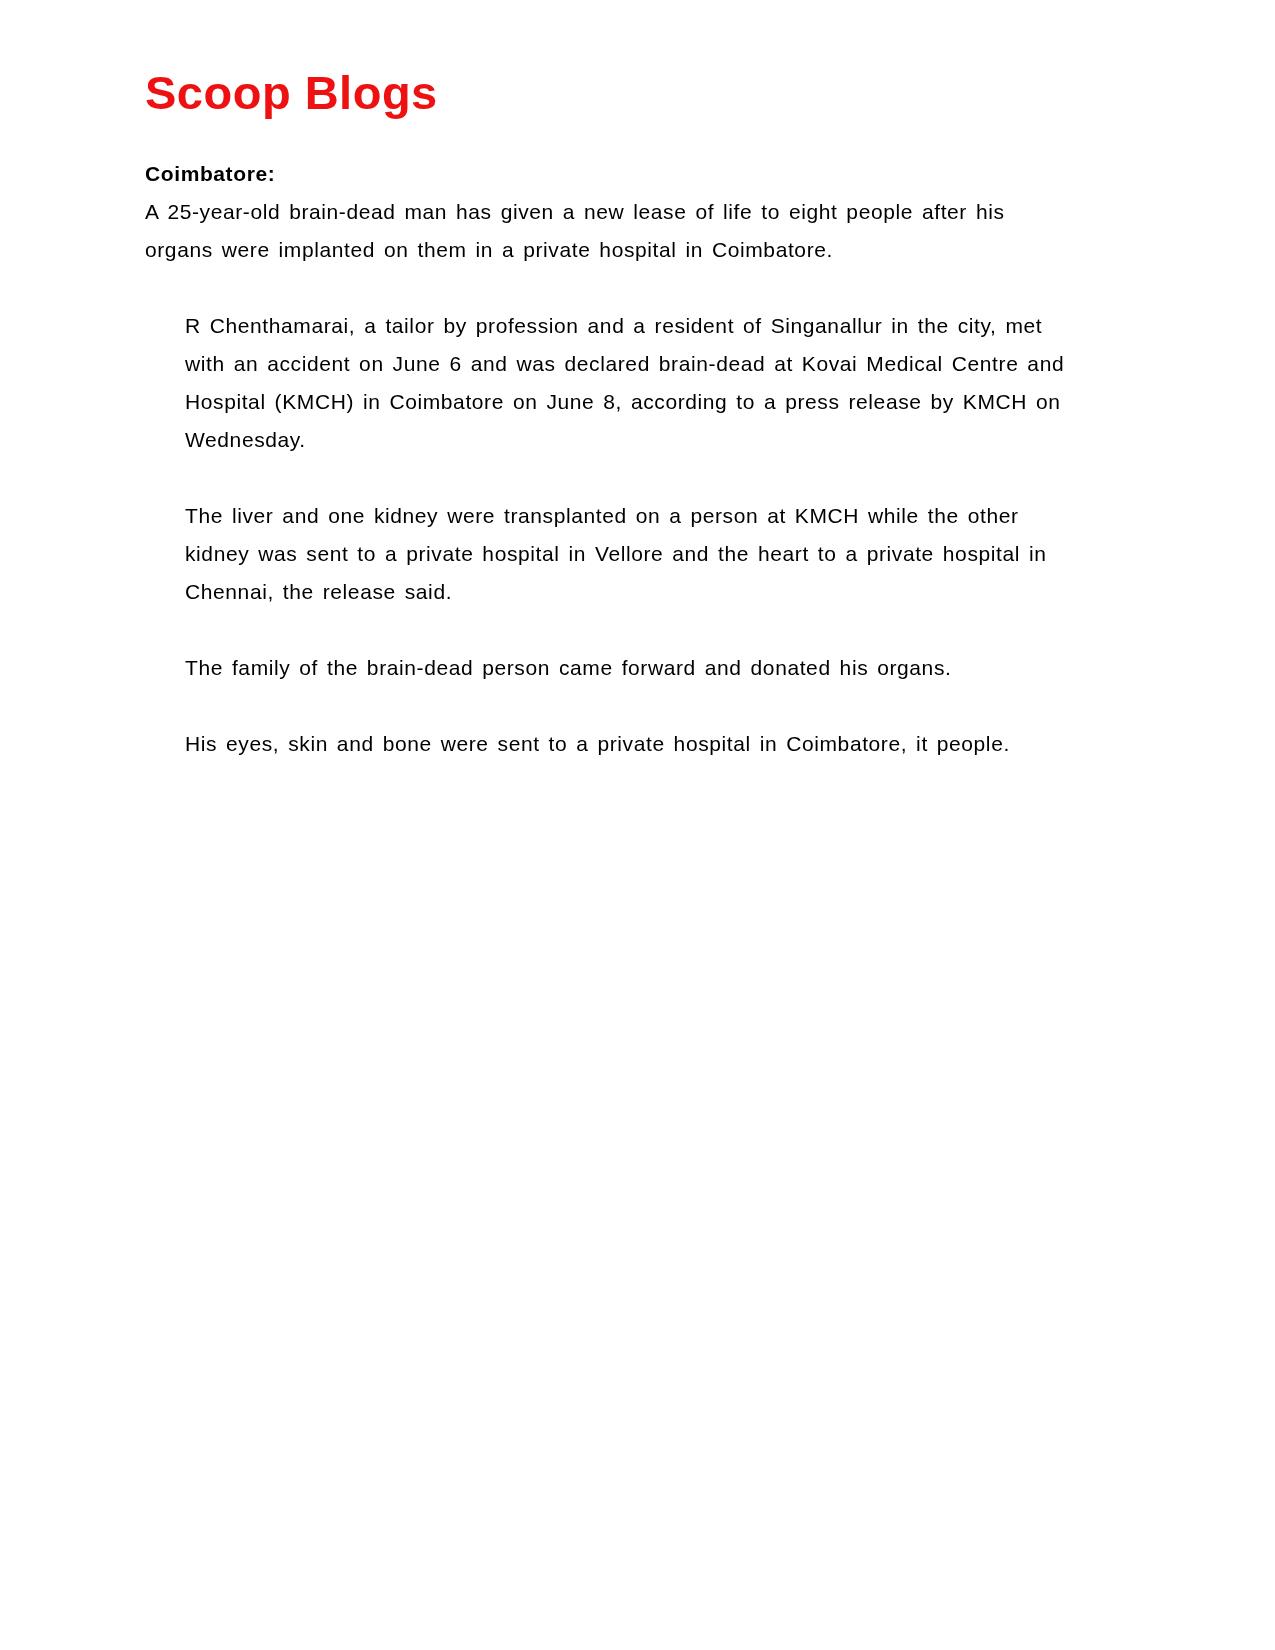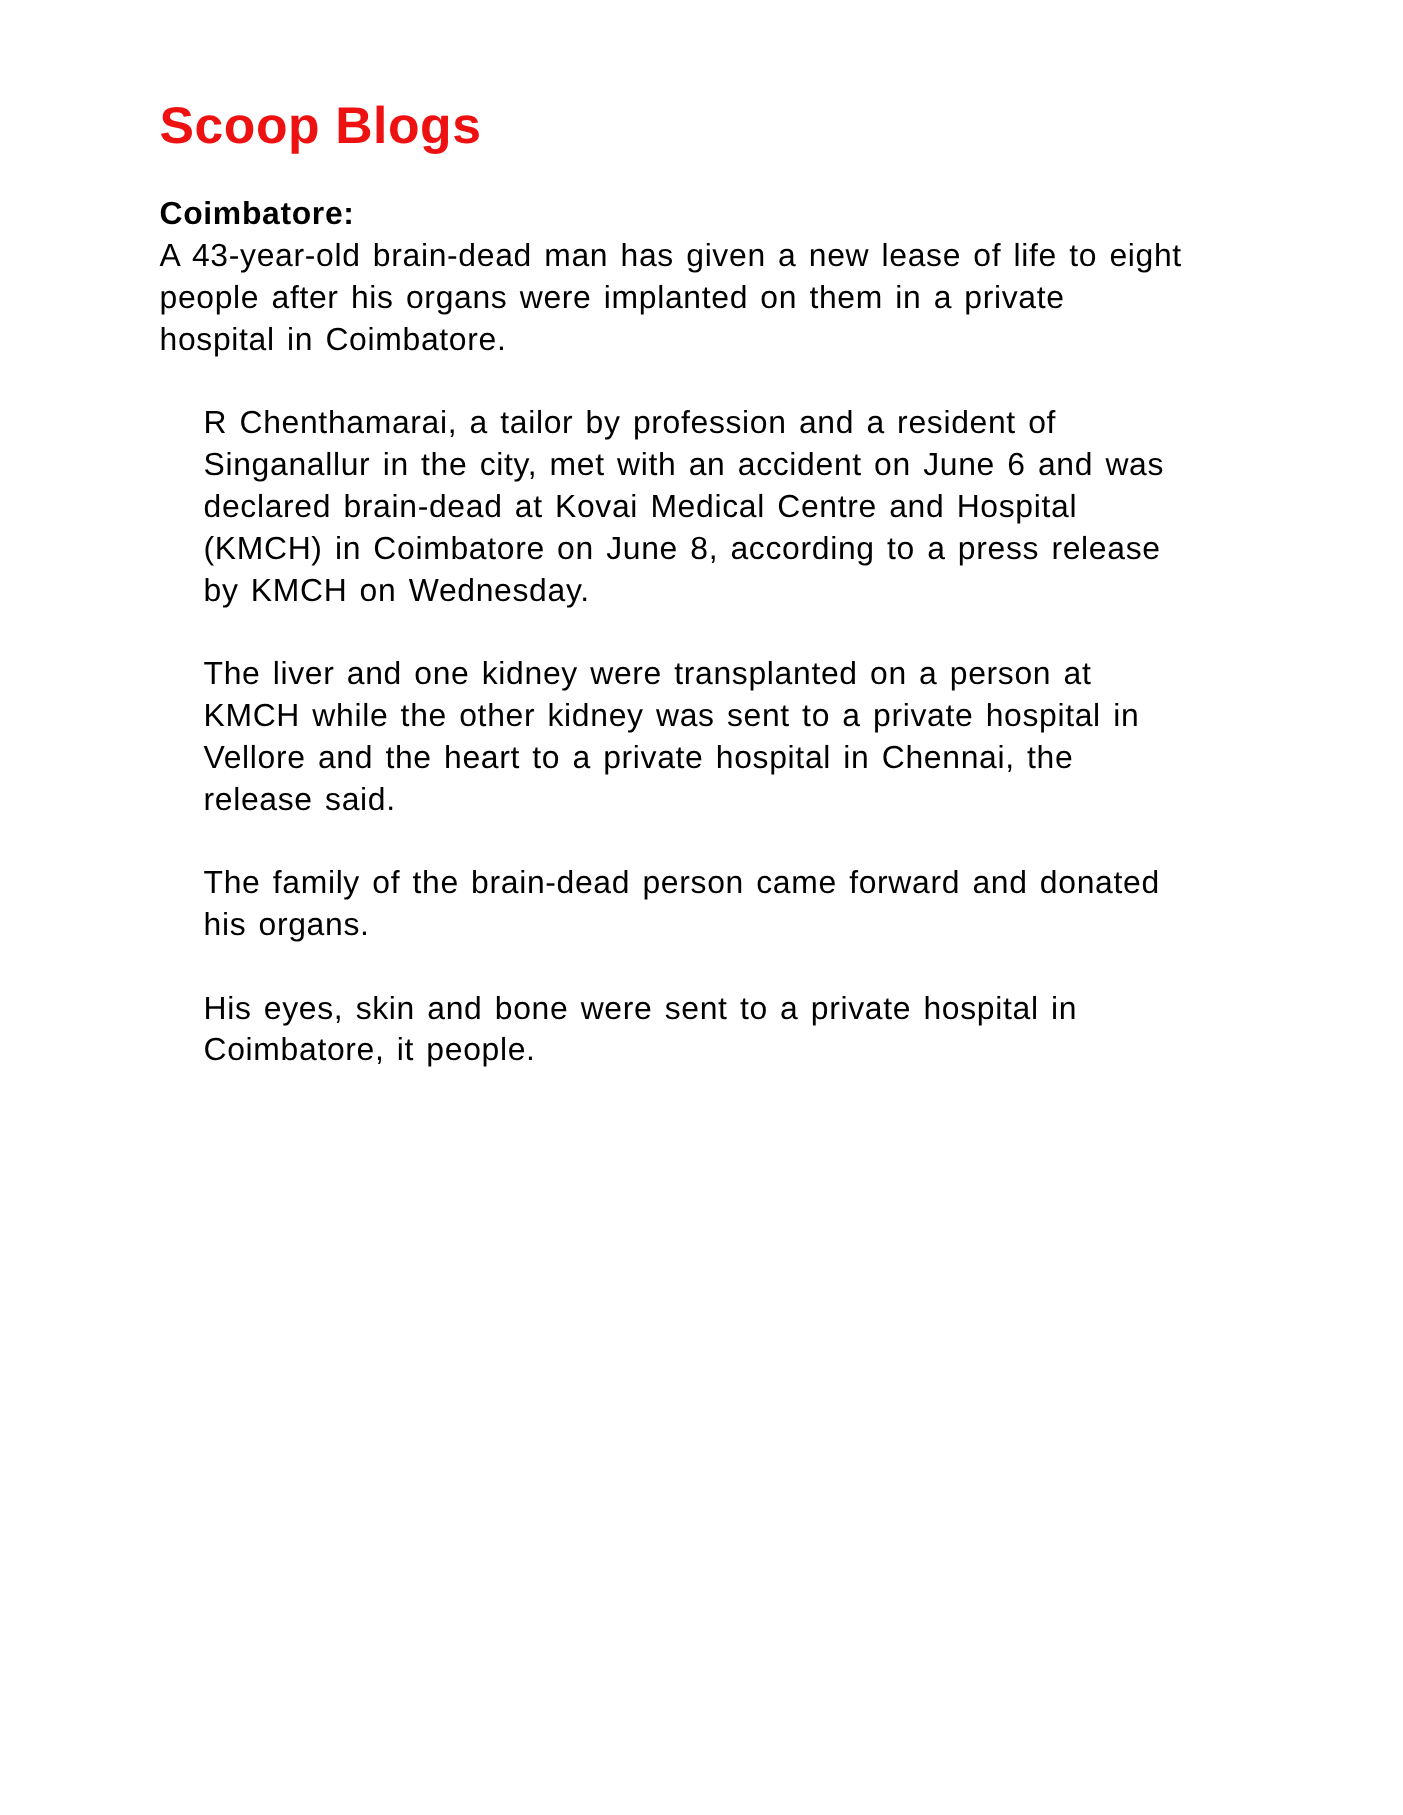--- a/index.html
+++ b/index.html
@@ -9,35 +9,35 @@
   }
   body {
     width: 1275px;
     height: 1650px;
     font-family: "Liberation Sans", sans-serif;
     color: #000000;
     overflow: hidden;
   }
   .page {
     box-sizing: border-box;
-    padding: 88px 145px 0 145px;
+    padding: 67px 145px 0 145px;
     width: 1275px;
     height: 1402px;
   }
   .doc-title {
     font-size: 47px;
     font-weight: bold;
     color: #ee1111;
     letter-spacing: 0.5px;
     margin: 0 0 36px 0;
     line-height: 1.1;
   }
   .article {
     max-width: 935px;
-    font-size: 29px;
+    font-size: 21px;
     line-height: 38px;
     letter-spacing: 0.6px;
     word-spacing: 2.5px;
   }
   .dateline {
     font-weight: bold;
     margin: 0;
   }
   .article p {
     margin: 0;
@@ -49,21 +49,21 @@
 </style>
 </head>
 <body>
 
 <div class="page">
   <h1 class="doc-title" style="color: rgb(238, 17, 17);">Scoop Blogs</h1>
 
   <div class="article">
     <p class="dateline">Coimbatore:</p>
 
-    <p class="para">A 43-year-old brain-dead man has given a new lease of life to eight people after his organs were implanted on them in a private hospital in Coimbatore.</p>
+    <p class="para">A 25-year-old brain-dead man has given a new lease of life to eight people after his organs were implanted on them in a private hospital in Coimbatore.</p>
 
     <p class="para">R Chenthamarai, a tailor by profession and a resident of Singanallur in the city, met with an accident on June 6 and was declared brain-dead at Kovai Medical Centre and Hospital (KMCH) in Coimbatore on June 8, according to a press release by KMCH on Wednesday.</p>
 
     <p class="para">The liver and one kidney were transplanted on a person at KMCH while the other kidney was sent to a private hospital in Vellore and the heart to a private hospital in Chennai, the release said.</p>
 
     <p class="para">The family of the brain-dead person came forward and donated his organs.</p>
 
     <p class="para">His eyes, skin and bone were sent to a private hospital in Coimbatore, it people.</p>
   </div>
 </div>

